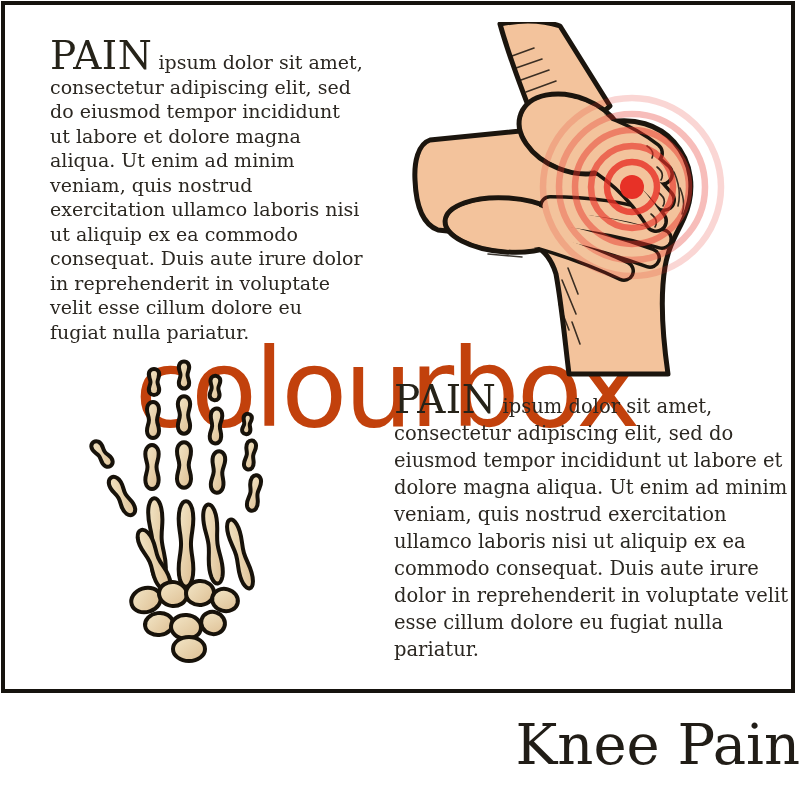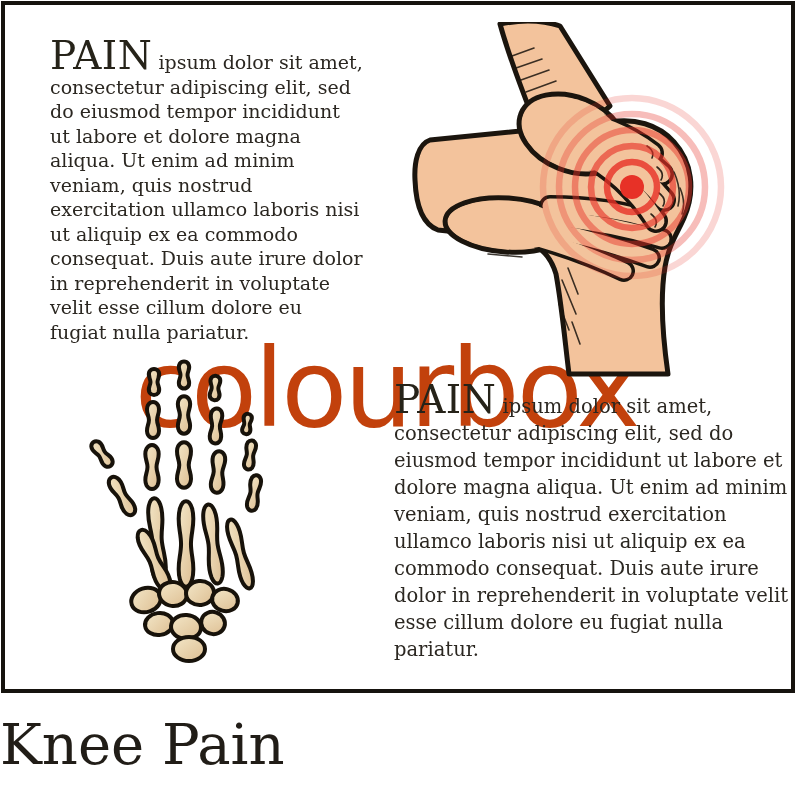--- a/index.html
+++ b/index.html
@@ -22,21 +22,21 @@
     font-size:39px;letter-spacing:.5px;line-height:24px;color:#262319;
   }
   .pain-block{left:50px;top:44px;width:314px;font-size:19px;line-height:24.5px;}
   .bones-block{left:394px;top:386px;width:398px;font-size:19.5px;line-height:27px;}
   .bones-block .heading{line-height:27px;}
   .illus{position:absolute;z-index:2;}
   .knee-illus{left:412px;top:22px;}
   .hand-illus{left:62px;top:348px;}
   .page-title{
     position:absolute;left:0;top:714px;width:800px;z-index:4;
-    text-align:left;font-size:56px;line-height:62px;color:#211d17;
+    text-align:right;font-size:56px;line-height:62px;color:#211d17;
   }
 </style>
 </head>
 <body>
 
 <div class="canvas">
 
   <div class="watermark">colourbox</div>
 
   <div class="text-block pain-block">

